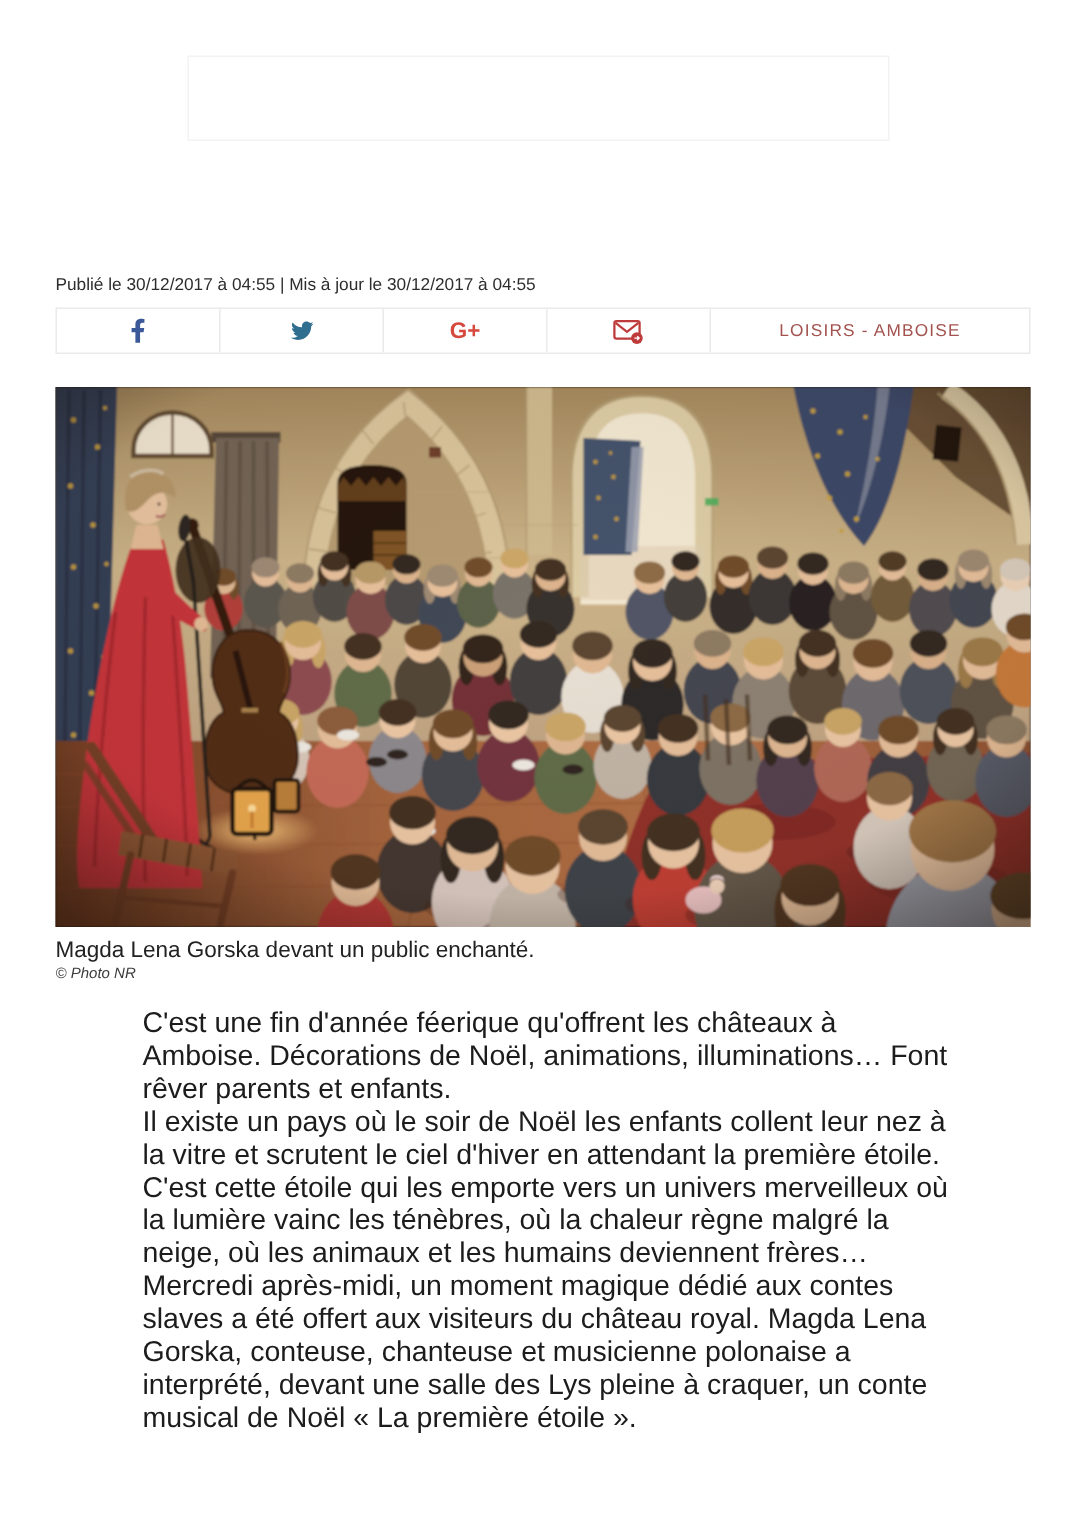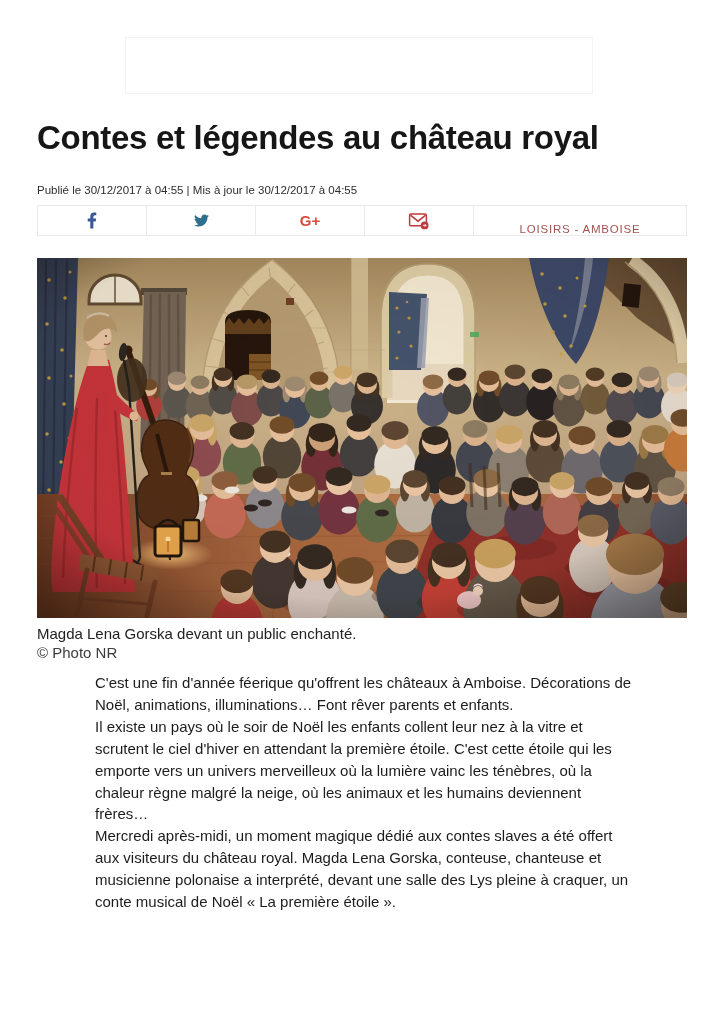--- a/index.html
+++ b/index.html
@@ -7,40 +7,39 @@
   .page{position:relative;width:724px;height:1024px;background:#fff;overflow:hidden;}
 
   .ad-top{position:absolute;left:125px;top:37px;width:466px;height:55px;border:1px solid #f3f3f3;background:#fff;}
 
   .title{position:absolute;left:37px;top:119px;width:660px;margin:0;font-size:33px;line-height:1.18;font-weight:700;color:#161616;letter-spacing:-0.3px;}
   .meta{position:absolute;left:37px;top:184px;font-size:11.5px;color:#2d2d2d;}
 
   .share{position:absolute;left:37px;top:205px;width:650px;height:31px;display:flex;box-sizing:border-box;border:1px solid #eaeaea;background:#fff;}
   .share .cell{display:flex;align-items:center;justify-content:center;height:100%;box-sizing:border-box;border-right:1px solid #eaeaea;cursor:pointer;}
   .share .c1,.share .c2,.share .c3,.share .c4{width:109px;}
-  .share .c5{flex:1;border-right:none;align-items:flex-end;}
+  .share .c5{flex:1;border-right:none;}
   .gplus-label{font-weight:700;font-size:15px;color:#d6493d;letter-spacing:0;}
   .category-label{font-size:11.5px;color:#a3534f;letter-spacing:0.8px;}
 
   .figure{position:absolute;left:37px;top:258px;width:650px;margin:0;}
   .photo-frame{width:650px;height:360px;display:block;background:#24180f;}
   .caption{margin:7px 0 0 0;font-size:15px;color:#222;}
-  .credit{margin:2px 0 0 0;font-size:15px;color:#3c3c3c;}
-
-  .body-text{position:absolute;left:95px;top:672px;width:540px;font-size:15px;line-height:21.9px;color:#1c1c1c;}
+  .credit{margin:2px 0 0 0;font-size:10px;font-style:italic;color:#3c3c3c;}
+
+  .body-text{position:absolute;left:95px;top:672px;width:540px;font-size:19px;line-height:21.9px;color:#1c1c1c;}
   .body-text p{margin:0;}
 </style>
 </head>
 <body>
 
 <div class="page">
 
   <div class="ad-top"></div>
 
-  <h1 class="title">Contes et légendes au château royal</h1>
 
   <div class="meta">Publié le 30/12/2017 à 04:55 | Mis à jour le 30/12/2017 à 04:55</div>
 
   <div class="share">
     <div class="cell c1">
       <svg width="10" height="17" viewBox="0 0 320 512">
         <path fill="#3b5998" d="M279.14 288l14.22-92.66h-88.91v-60.13c0-25.35 12.42-50.06 52.24-50.06h40.42V6.26S260.43 0 225.36 0c-73.22 0-121.08 44.38-121.08 124.72v70.62H22.89V288h81.39v224h100.17V288z"></path>
       </svg>
     </div>
     <div class="cell c2">

